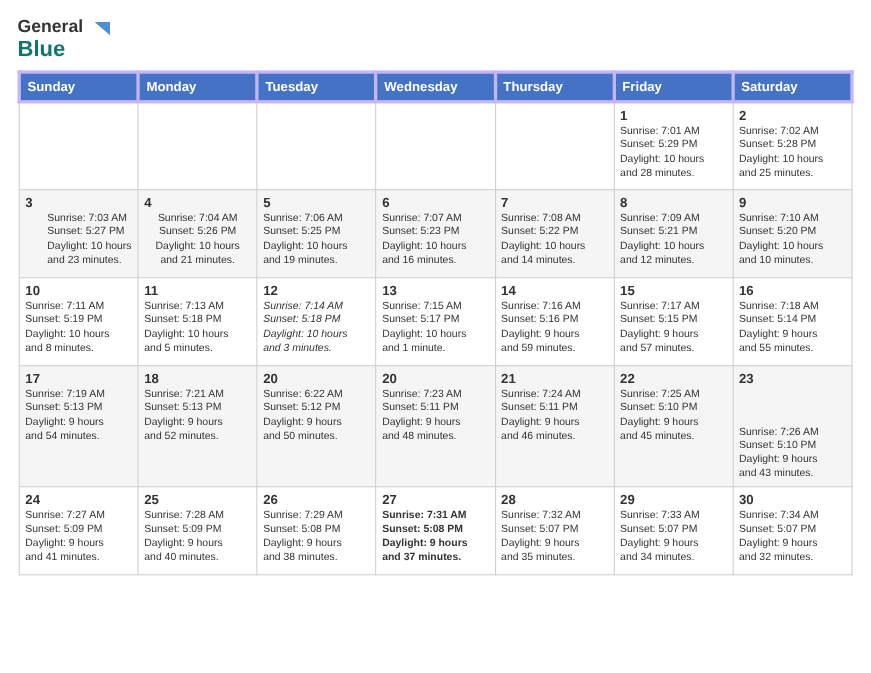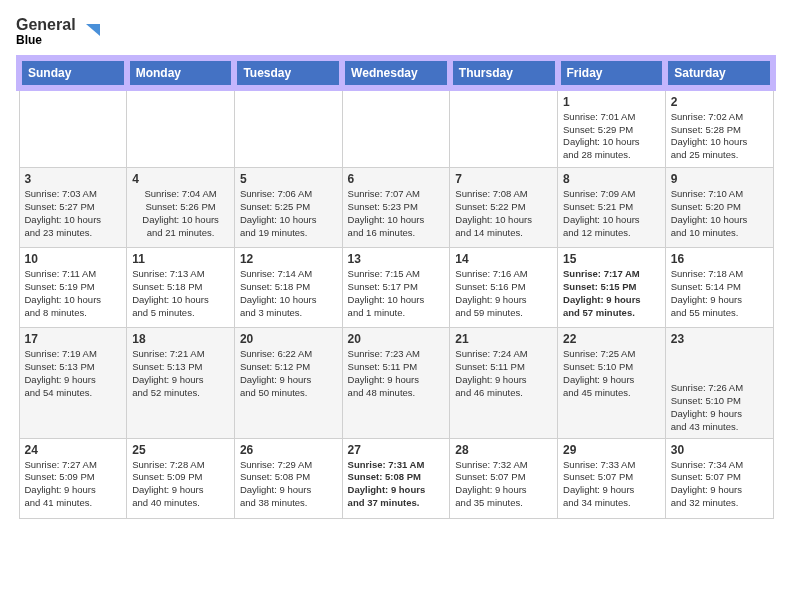--- a/index.html
+++ b/index.html
@@ -11,21 +11,20 @@
       padding: 16px;
     }
     .header {
       display: flex;
       justify-content: space-between;
       align-items: flex-start;
       margin-bottom: 4px;
     }
     .logo {
       display: flex;
-      align-items: center;
       gap: 4px;
     }
     .title-block {
       text-align: right;
     }
     .month-title {
       font-size: 36px;
       font-weight: normal;
       color: #333;
     }
@@ -38,21 +37,21 @@
       border-collapse: collapse;
       margin-top: 8px;
     }
     .calendar th {
       background-color: #4472c4;
       color: #fff;
       font-size: 12px;
       font-weight: bold;
       padding: 5px 6px;
       text-align: left;
-      border: 6px solid #c4b5fd;
+      border: 3px solid #c4b5fd;
     }
     .calendar td {
       border: 1px solid #d0d0d0;
       vertical-align: top;
       padding: 4px 5px;
       font-size: 10px;
       color: #333;
       width: calc(100% / 7);
       height: 80px;
       background: #fff;
@@ -75,21 +74,21 @@
       background: #fff !important;
     }
   </style>
 </head>
 <body>
 
 <div class="header">
   <div class="logo">
   <div style="display:flex;flex-direction:column;line-height:1.1">
     <span style="font-size:16px;font-weight:bold;color:#333;">General</span>
-    <span style="font-size:12px;font-weight:bold;color:#000000;">Blue</span>
+    <span style="font-size:20px;font-weight:bold;color:#0f766e;">Blue</span>
   </div>
   <svg width="22" height="22" viewBox="0 0 22 22">
     <polygon points="6,4 20,4 20,16" fill="#4a90d9"></polygon>
   </svg>
 </div>
   <div class="title-block">
     <div class="month-title"></div>
     <div class="location"></div>
   </div>
 </div>
@@ -124,21 +123,21 @@
           <span class="day-number">2</span>
           <div class="day-info" style="white-space: pre-line;">Sunrise: 7:02 AM
 Sunset: 5:28 PM
 Daylight: 10 hours
 and 25 minutes.</div>
         </td>
       </tr>
       <tr>
         <td>
           <span class="day-number">3</span>
-          <div class="day-info" style="white-space: pre-line;">Sunrise: 7:03 AM
+          <div class="day-info" style="white-space: pre-line; margin-left: 20px;">Sunrise: 7:03 AM
 Sunset: 5:27 PM
 Daylight: 10 hours
 and 23 minutes.</div>
         </td>
         <td>
           <span class="day-number">4</span>
           <div class="day-info" style="white-space: pre-line; text-align: center;">Sunrise: 7:04 AM
 Sunset: 5:26 PM
 Daylight: 10 hours
 and 21 minutes.</div>
@@ -189,42 +188,42 @@
         </td>
         <td>
           <span class="day-number">11</span>
           <div class="day-info" style="white-space: pre-line;">Sunrise: 7:13 AM
 Sunset: 5:18 PM
 Daylight: 10 hours
 and 5 minutes.</div>
         </td>
         <td>
           <span class="day-number">12</span>
-          <div class="day-info" style="white-space: pre-line;">Sunrise: 7:14 AM
+          <div class="day-info" style="white-space: pre-line; font-style: italic;">Sunrise: 7:14 AM
 Sunset: 5:18 PM
 Daylight: 10 hours
 and 3 minutes.</div>
         </td>
         <td>
           <span class="day-number">13</span>
           <div class="day-info" style="white-space: pre-line;">Sunrise: 7:15 AM
 Sunset: 5:17 PM
 Daylight: 10 hours
 and 1 minute.</div>
         </td>
         <td>
           <span class="day-number">14</span>
           <div class="day-info" style="white-space: pre-line;">Sunrise: 7:16 AM
 Sunset: 5:16 PM
 Daylight: 9 hours
 and 59 minutes.</div>
         </td>
         <td>
           <span class="day-number">15</span>
-          <div class="day-info" style="white-space: pre-line; font-weight: bold;">Sunrise: 7:17 AM
+          <div class="day-info" style="white-space: pre-line;">Sunrise: 7:17 AM
 Sunset: 5:15 PM
 Daylight: 9 hours
 and 57 minutes.</div>
         </td>
         <td>
           <span class="day-number">16</span>
           <div class="day-info" style="white-space: pre-line;">Sunrise: 7:18 AM
 Sunset: 5:14 PM
 Daylight: 9 hours
 and 55 minutes.</div>

